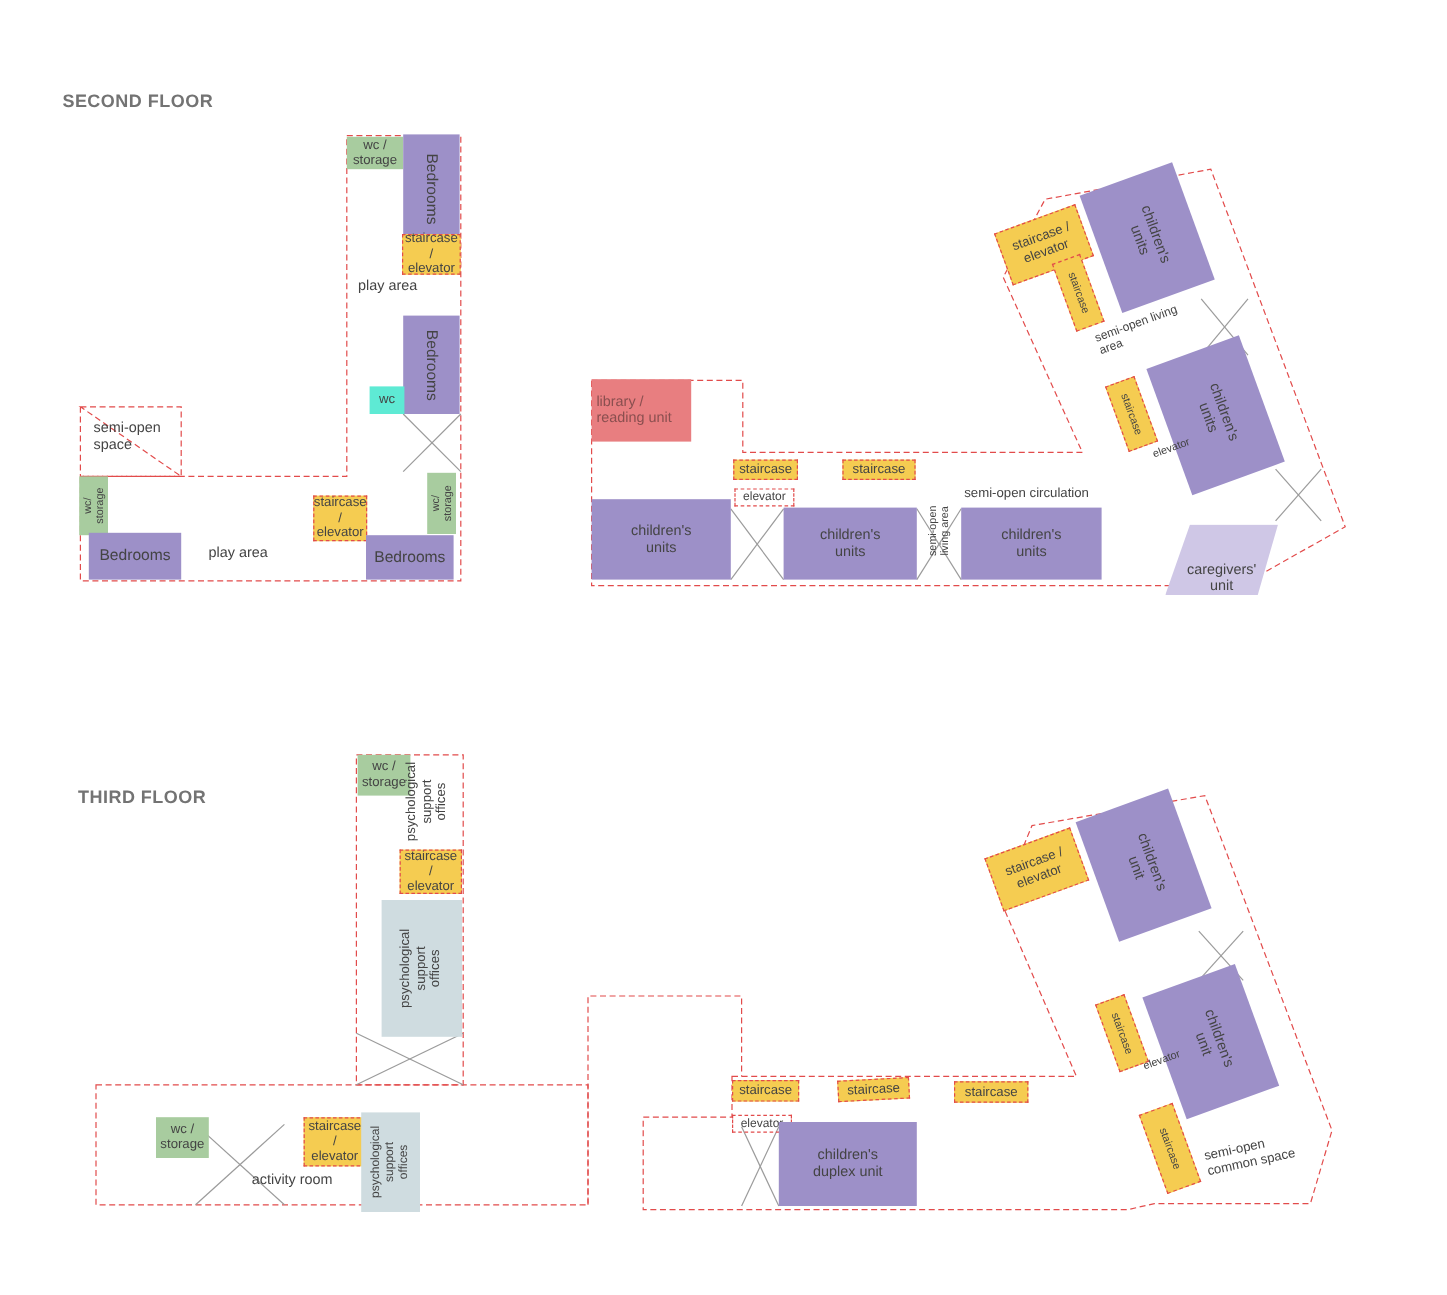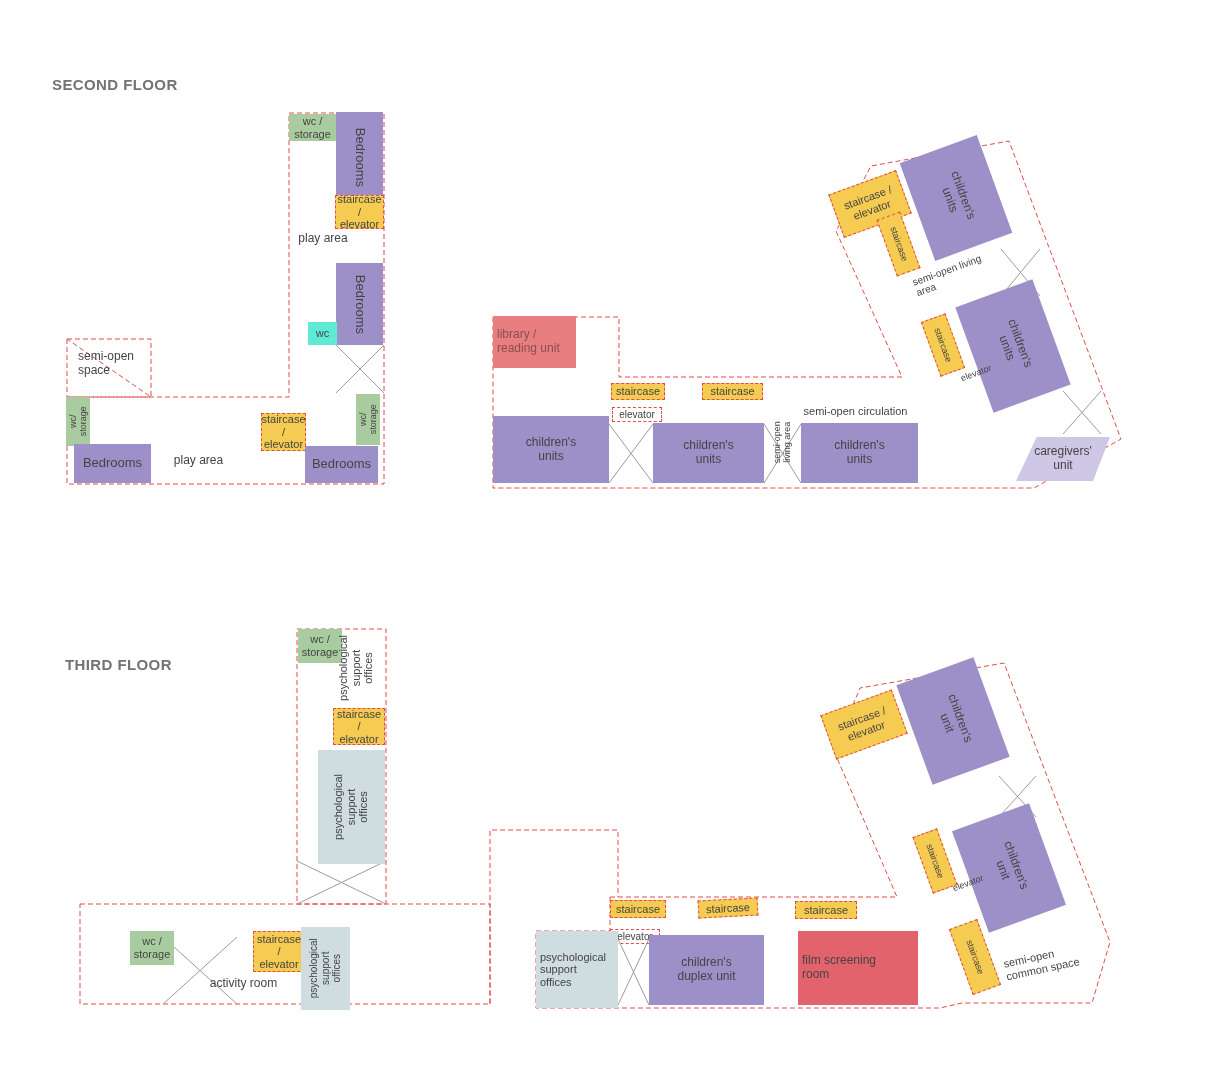--- a/index.html
+++ b/index.html
@@ -158,21 +158,21 @@
 units</span>
     </div>
     <div class="block" style="left: 760px; top: 402px; width: 44px; height: 80px; font-size: 9px;">
       <span style="transform: rotate(-90deg);">semi-open
 living area</span>
     </div>
     <div class="block" style="left: 801px; top: 423px; width: 117px; height: 60px; font-size: 12px; background: rgb(157, 144, 200);">
       <span>children's
 units</span>
     </div>
-    <div class="block" style="left: 1016px; top: 437px; width: 94px; height: 44px; font-size: 12px; background: rgb(207, 199, 230); clip-path: polygon(22% 0px, 100% 0px, 82% 100%, 0% 100%);">
+    <div class="block" style="left: 971px; top: 437px; width: 94px; height: 59px; font-size: 12px; background: rgb(207, 199, 230); clip-path: polygon(22% 0px, 100% 0px, 82% 100%, 0% 100%); align-items: flex-end;">
       <span>caregivers'
 unit</span>
     </div>
     <div class="block" style="left: 298px; top: 629px; width: 44px; height: 34px; font-size: 11px; background: rgb(168, 204, 159);">
       <span>wc /
 storage</span>
     </div>
     <div class="block" style="left: 330px; top: 616px; width: 52px; height: 104px; font-size: 11px;">
       <span style="transform: rotate(-90deg);">psychological
 support offices</span>
@@ -225,32 +225,23 @@
     </div>
     <div class="block" style="left: 698px; top: 899px; width: 60px; height: 18px; font-size: 11px; background: rgb(245, 204, 81); transform: rotate(-3deg); border: 1px dashed rgb(226, 75, 75);">
       <span>staircase</span>
     </div>
     <div class="block" style="left: 795px; top: 901px; width: 62px; height: 18px; font-size: 11px; background: rgb(245, 204, 81); border: 1px dashed rgb(226, 75, 75);">
       <span>staircase</span>
     </div>
     <div class="block" style="left: 610px; top: 929px; width: 50px; height: 15px; font-size: 10px; border: 1px dashed rgb(226, 75, 75);">
       <span>elevator</span>
     </div>
-    <div class="block align-left" style="left: 536px; top: 931px; width: 82px; height: 77px; font-size: 11px; background: rgb(207, 220, 224);">
-      <span>psychological
-support
-offices</span>
-    </div>
     <div class="block" style="left: 649px; top: 935px; width: 115px; height: 70px; font-size: 12px; background: rgb(157, 144, 200);">
       <span>children's
 duplex unit</span>
-    </div>
-    <div class="block align-left" style="left: 798px; top: 931px; width: 120px; height: 74px; font-size: 12px; background: rgb(226, 99, 108);">
-      <span>film screening
-room</span>
     </div>
     <div class="block" style="left: 960px; top: 922px; width: 30px; height: 70px; font-size: 9px; background: rgb(245, 204, 81); transform: rotate(-20deg); border: 1px dashed rgb(226, 75, 75);">
       <span style="transform: rotate(90deg);">staircase</span>
     </div>
     <div class="block align-left" style="left: 1000px; top: 938px; width: 110px; height: 44px; font-size: 11px; transform: rotate(-12deg);">
       <span>semi-open
 common space</span>
     </div>
   </div>
 

